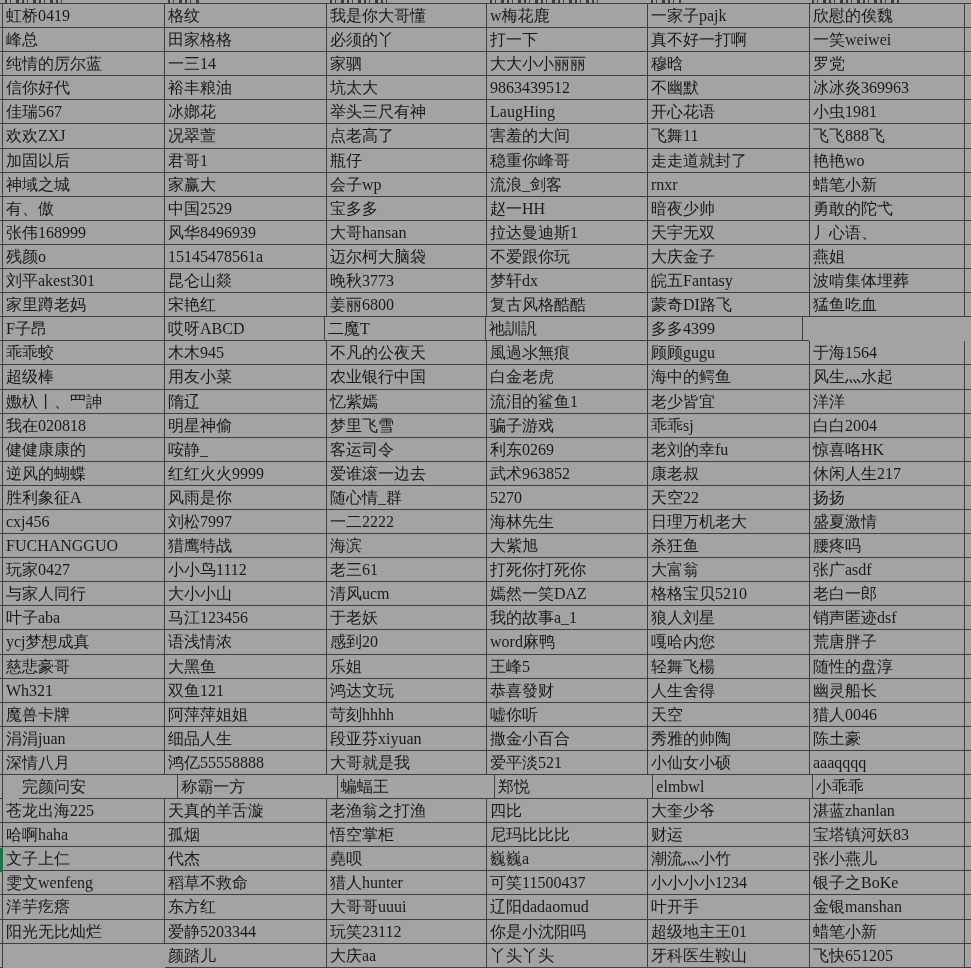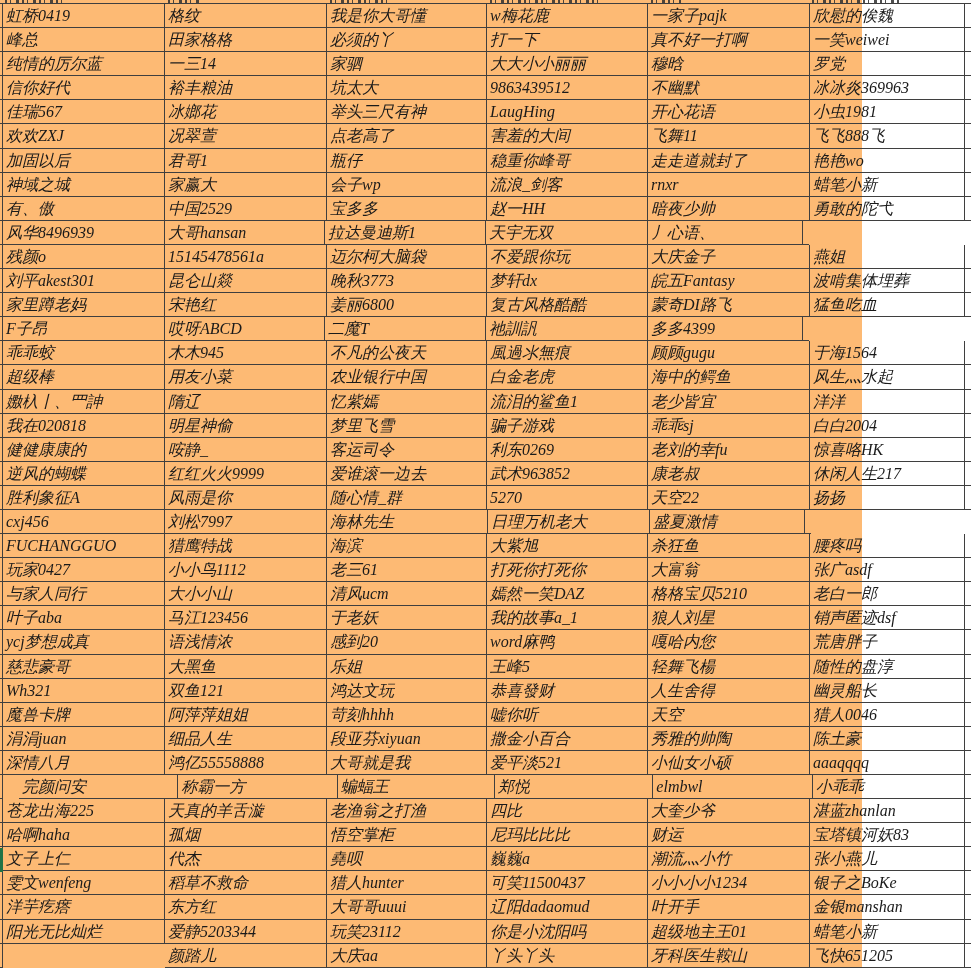--- a/index.html
+++ b/index.html
@@ -5,28 +5,27 @@
   html, body {
     margin: 0;
     padding: 0;
     background: #ffffff;
     width: 971px;
     height: 968px;
     overflow: hidden;
   }
   .sheet {
     position: relative;
-    width: 862px;
+    width: 971px;
     height: 968px;
-    background: #fdba74;
+    background: #a3a3a3;
     font-family: "Liberation Serif", serif;
     font-size: 16px;
     color: #1a1a1a;
     cursor: cell;
-    font-style: italic;
   }
   
   .remnants { position: absolute; top: 0; left: 0; width: 971px; height: 3px; }
   .remnant {
     position: absolute; top: 0; height: 3px;
     background: repeating-linear-gradient(90deg,
       #2f2f2f 0 2px, transparent 2px 5px,
       #2f2f2f 5px 6px, transparent 6px 11px,
       #2f2f2f 11px 14px, transparent 14px 17px);
     opacity: .85;
@@ -179,20 +178,21 @@
         <div class="cell c1" style="border-right-color: rgb(63, 63, 63); border-bottom-color: rgb(63, 63, 63);">有、傲</div>
         <div class="cell c2" style="border-right-color: rgb(63, 63, 63); border-bottom-color: rgb(63, 63, 63);">中国2529</div>
         <div class="cell c3" style="border-right-color: rgb(63, 63, 63); border-bottom-color: rgb(63, 63, 63);">宝多多</div>
         <div class="cell c4" style="border-right-color: rgb(63, 63, 63); border-bottom-color: rgb(63, 63, 63);">赵一HH</div>
         <div class="cell c5" style="border-right-color: rgb(63, 63, 63); border-bottom-color: rgb(63, 63, 63);">暗夜少帅</div>
         <div class="cell c6" style="border-right-color: rgb(63, 63, 63); border-bottom-color: rgb(63, 63, 63);">勇敢的陀弋</div>
         <div class="gutter gutter-right" style="border-right-color: rgb(63, 63, 63); border-bottom-color: rgb(63, 63, 63);"></div>
       </div>
       <div class="row">
         <div class="gutter gutter-left" style="border-right-color: rgb(63, 63, 63); border-bottom-color: rgb(63, 63, 63);"></div>
+        <div class="cell c1" style="border-right-color: rgb(63, 63, 63); border-bottom-color: rgb(63, 63, 63);">张伟168999</div>
         <div class="cell c2" style="border-right-color: rgb(63, 63, 63); border-bottom-color: rgb(63, 63, 63);">风华8496939</div>
         <div class="cell c3" style="border-right-color: rgb(63, 63, 63); border-bottom-color: rgb(63, 63, 63);">大哥hansan</div>
         <div class="cell c4" style="border-right-color: rgb(63, 63, 63); border-bottom-color: rgb(63, 63, 63);">拉达曼迪斯1</div>
         <div class="cell c5" style="border-right-color: rgb(63, 63, 63); border-bottom-color: rgb(63, 63, 63);">天宇无双</div>
         <div class="cell c6" style="border-right-color: rgb(63, 63, 63); border-bottom-color: rgb(63, 63, 63);">丿心语、</div>
         <div class="gutter gutter-right" style="border-right-color: rgb(63, 63, 63); border-bottom-color: rgb(63, 63, 63);"></div>
       </div>
       <div class="row">
         <div class="gutter gutter-left" style="border-right-color: rgb(63, 63, 63); border-bottom-color: rgb(63, 63, 63);"></div>
         <div class="cell c1" style="border-right-color: rgb(63, 63, 63); border-bottom-color: rgb(63, 63, 63);">残颜o</div>
@@ -299,20 +299,21 @@
         <div class="cell c3" style="border-right-color: rgb(63, 63, 63); border-bottom-color: rgb(63, 63, 63);">随心情_群</div>
         <div class="cell c4" style="border-right-color: rgb(63, 63, 63); border-bottom-color: rgb(63, 63, 63);">5270</div>
         <div class="cell c5" style="border-right-color: rgb(63, 63, 63); border-bottom-color: rgb(63, 63, 63);">天空22</div>
         <div class="cell c6" style="border-right-color: rgb(63, 63, 63); border-bottom-color: rgb(63, 63, 63);">扬扬</div>
         <div class="gutter gutter-right" style="border-right-color: rgb(63, 63, 63); border-bottom-color: rgb(63, 63, 63);"></div>
       </div>
       <div class="row">
         <div class="gutter gutter-left" style="border-right-color: rgb(63, 63, 63); border-bottom-color: rgb(63, 63, 63);"></div>
         <div class="cell c1" style="border-right-color: rgb(63, 63, 63); border-bottom-color: rgb(63, 63, 63);">cxj456</div>
         <div class="cell c2" style="border-right-color: rgb(63, 63, 63); border-bottom-color: rgb(63, 63, 63);">刘松7997</div>
+        <div class="cell c3" style="border-right-color: rgb(63, 63, 63); border-bottom-color: rgb(63, 63, 63);">一二2222</div>
         <div class="cell c4" style="border-right-color: rgb(63, 63, 63); border-bottom-color: rgb(63, 63, 63);">海林先生</div>
         <div class="cell c5" style="border-right-color: rgb(63, 63, 63); border-bottom-color: rgb(63, 63, 63);">日理万机老大</div>
         <div class="cell c6" style="border-right-color: rgb(63, 63, 63); border-bottom-color: rgb(63, 63, 63);">盛夏激情</div>
         <div class="gutter gutter-right" style="border-right-color: rgb(63, 63, 63); border-bottom-color: rgb(63, 63, 63);"></div>
       </div>
       <div class="row">
         <div class="gutter gutter-left" style="border-right-color: rgb(63, 63, 63); border-bottom-color: rgb(63, 63, 63);"></div>
         <div class="cell c1" style="border-right-color: rgb(63, 63, 63); border-bottom-color: rgb(63, 63, 63);">FUCHANGGUO</div>
         <div class="cell c2" style="border-right-color: rgb(63, 63, 63); border-bottom-color: rgb(63, 63, 63);">猎鹰特战</div>
         <div class="cell c3" style="border-right-color: rgb(63, 63, 63); border-bottom-color: rgb(63, 63, 63);">海滨</div>

